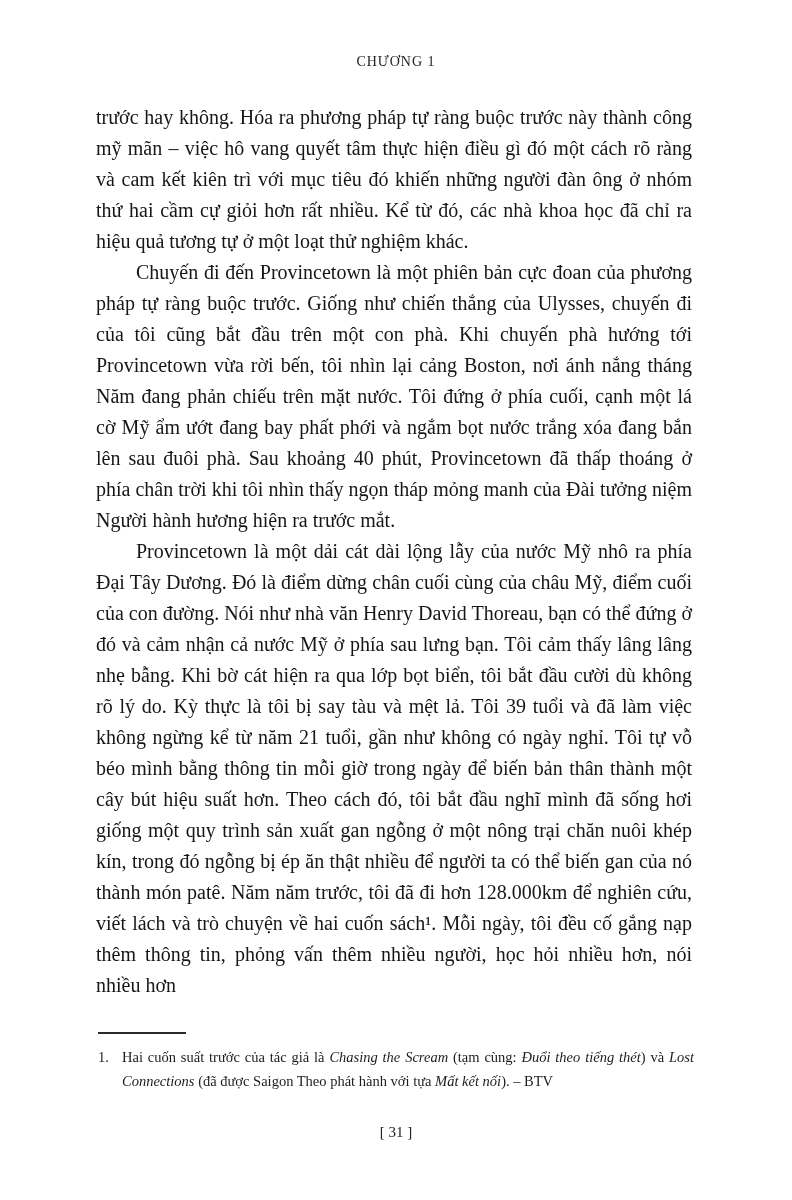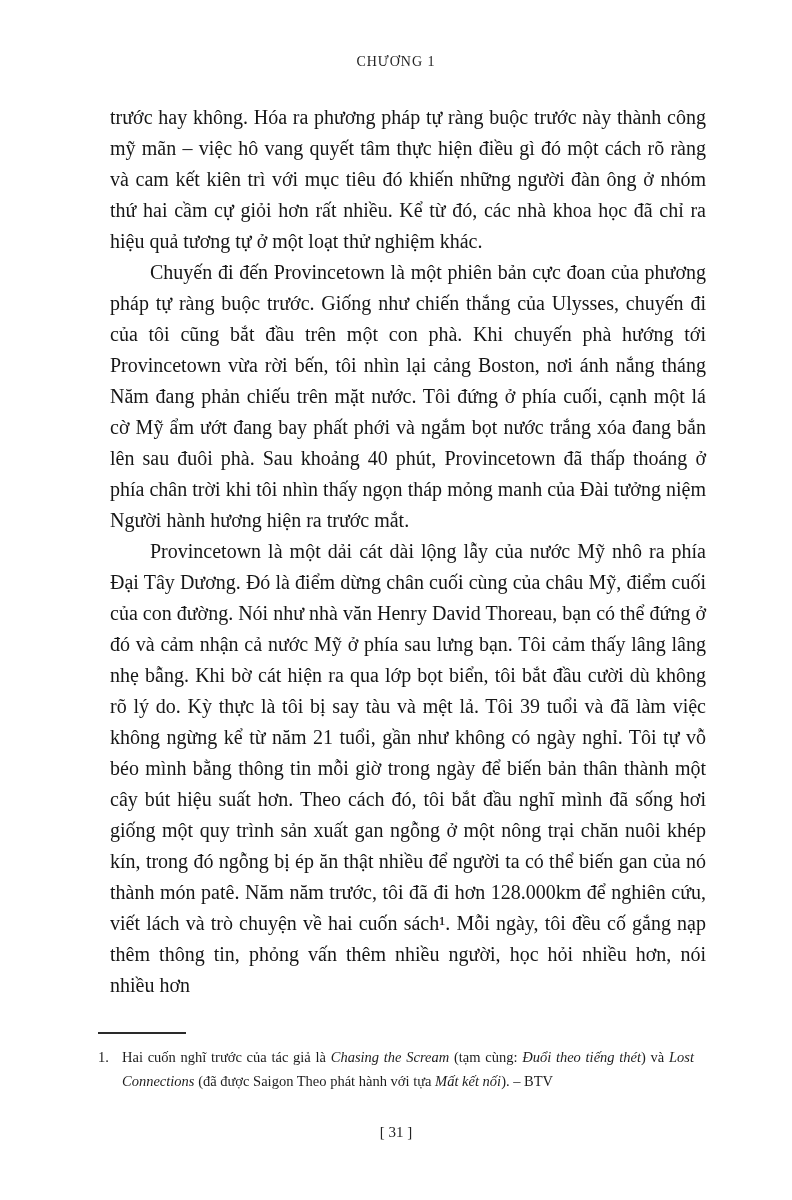--- a/index.html
+++ b/index.html
@@ -23,21 +23,21 @@
     left: 0;
     width: 100%;
     text-align: center;
     font-size: 14px;
     letter-spacing: 1px;
     color: #222;
   }
   .body-text {
     position: absolute;
     top: 102px;
-    left: 110px;
+    left: 96px;
     width: 596px;
   }
   .para {
     margin: 0;
     font-size: 20px;
     line-height: 31px;
     text-align: justify;
     text-justify: inter-word;
   }
   .para.indent {
@@ -90,19 +90,19 @@
   <div class="body-text">
     <p class="para">trước hay không. Hóa ra phương pháp tự ràng buộc trước này thành công mỹ mãn – việc hô vang quyết tâm thực hiện điều gì đó một cách rõ ràng và cam kết kiên trì với mục tiêu đó khiến những người đàn ông ở nhóm thứ hai cầm cự giỏi hơn rất nhiều. Kể từ đó, các nhà khoa học đã chỉ ra hiệu quả tương tự ở một loạt thử nghiệm khác.</p>
     <p class="para indent">Chuyến đi đến Provincetown là một phiên bản cực đoan của phương pháp tự ràng buộc trước. Giống như chiến thắng của Ulysses, chuyến đi của tôi cũng bắt đầu trên một con phà. Khi chuyến phà hướng tới Provincetown vừa rời bến, tôi nhìn lại cảng Boston, nơi ánh nắng tháng Năm đang phản chiếu trên mặt nước. Tôi đứng ở phía cuối, cạnh một lá cờ Mỹ ẩm ướt đang bay phất phới và ngắm bọt nước trắng xóa đang bắn lên sau đuôi phà. Sau khoảng 40 phút, Provincetown đã thấp thoáng ở phía chân trời khi tôi nhìn thấy ngọn tháp mỏng manh của Đài tưởng niệm Người hành hương hiện ra trước mắt.</p>
     <p class="para indent">Provincetown là một dải cát dài lộng lẫy của nước Mỹ nhô ra phía Đại Tây Dương. Đó là điểm dừng chân cuối cùng của châu Mỹ, điểm cuối của con đường. Nói như nhà văn Henry David Thoreau, bạn có thể đứng ở đó và cảm nhận cả nước Mỹ ở phía sau lưng bạn. Tôi cảm thấy lâng lâng nhẹ bẫng. Khi bờ cát hiện ra qua lớp bọt biển, tôi bắt đầu cười dù không rõ lý do. Kỳ thực là tôi bị say tàu và mệt lả. Tôi 39 tuổi và đã làm việc không ngừng kể từ năm 21 tuổi, gần như không có ngày nghỉ. Tôi tự vỗ béo mình bằng thông tin mỗi giờ trong ngày để biến bản thân thành một cây bút hiệu suất hơn. Theo cách đó, tôi bắt đầu nghĩ mình đã sống hơi giống một quy trình sản xuất gan ngỗng ở một nông trại chăn nuôi khép kín, trong đó ngỗng bị ép ăn thật nhiều để người ta có thể biến gan của nó thành món patê. Năm năm trước, tôi đã đi hơn 128.000km để nghiên cứu, viết lách và trò chuyện về hai cuốn sách¹. Mỗi ngày, tôi đều cố gắng nạp thêm thông tin, phỏng vấn thêm nhiều người, học hỏi nhiều hơn, nói nhiều hơn</p>
   </div>
 
   <div class="footnote-area">
     <div class="footnote-rule"></div>
     <div class="footnote">
       <span class="fn-marker">1.</span>
-      <span class="fn-text"><span>Hai cuốn nghĩ trước của tác giả là </span><em>Chasing the Scream</em><span> (tạm cùng: </span><em>Đuổi theo tiếng thét</em><span>) và </span><em>Lost Connections</em><span> (đã được Saigon Theo phát hành với tựa </span><em>Mất kết nối</em><span>). – BTV</span></span>
+      <span class="fn-text"><span>Hai cuốn suất trước của tác giả là </span><em>Chasing the Scream</em><span> (tạm cùng: </span><em>Đuổi theo tiếng thét</em><span>) và </span><em>Lost Connections</em><span> (đã được Saigon Theo phát hành với tựa </span><em>Mất kết nối</em><span>). – BTV</span></span>
     </div>
   </div>
 
   <div class="page-number">[ 31 ]</div>
 
 </div>
 
 </body></html>

